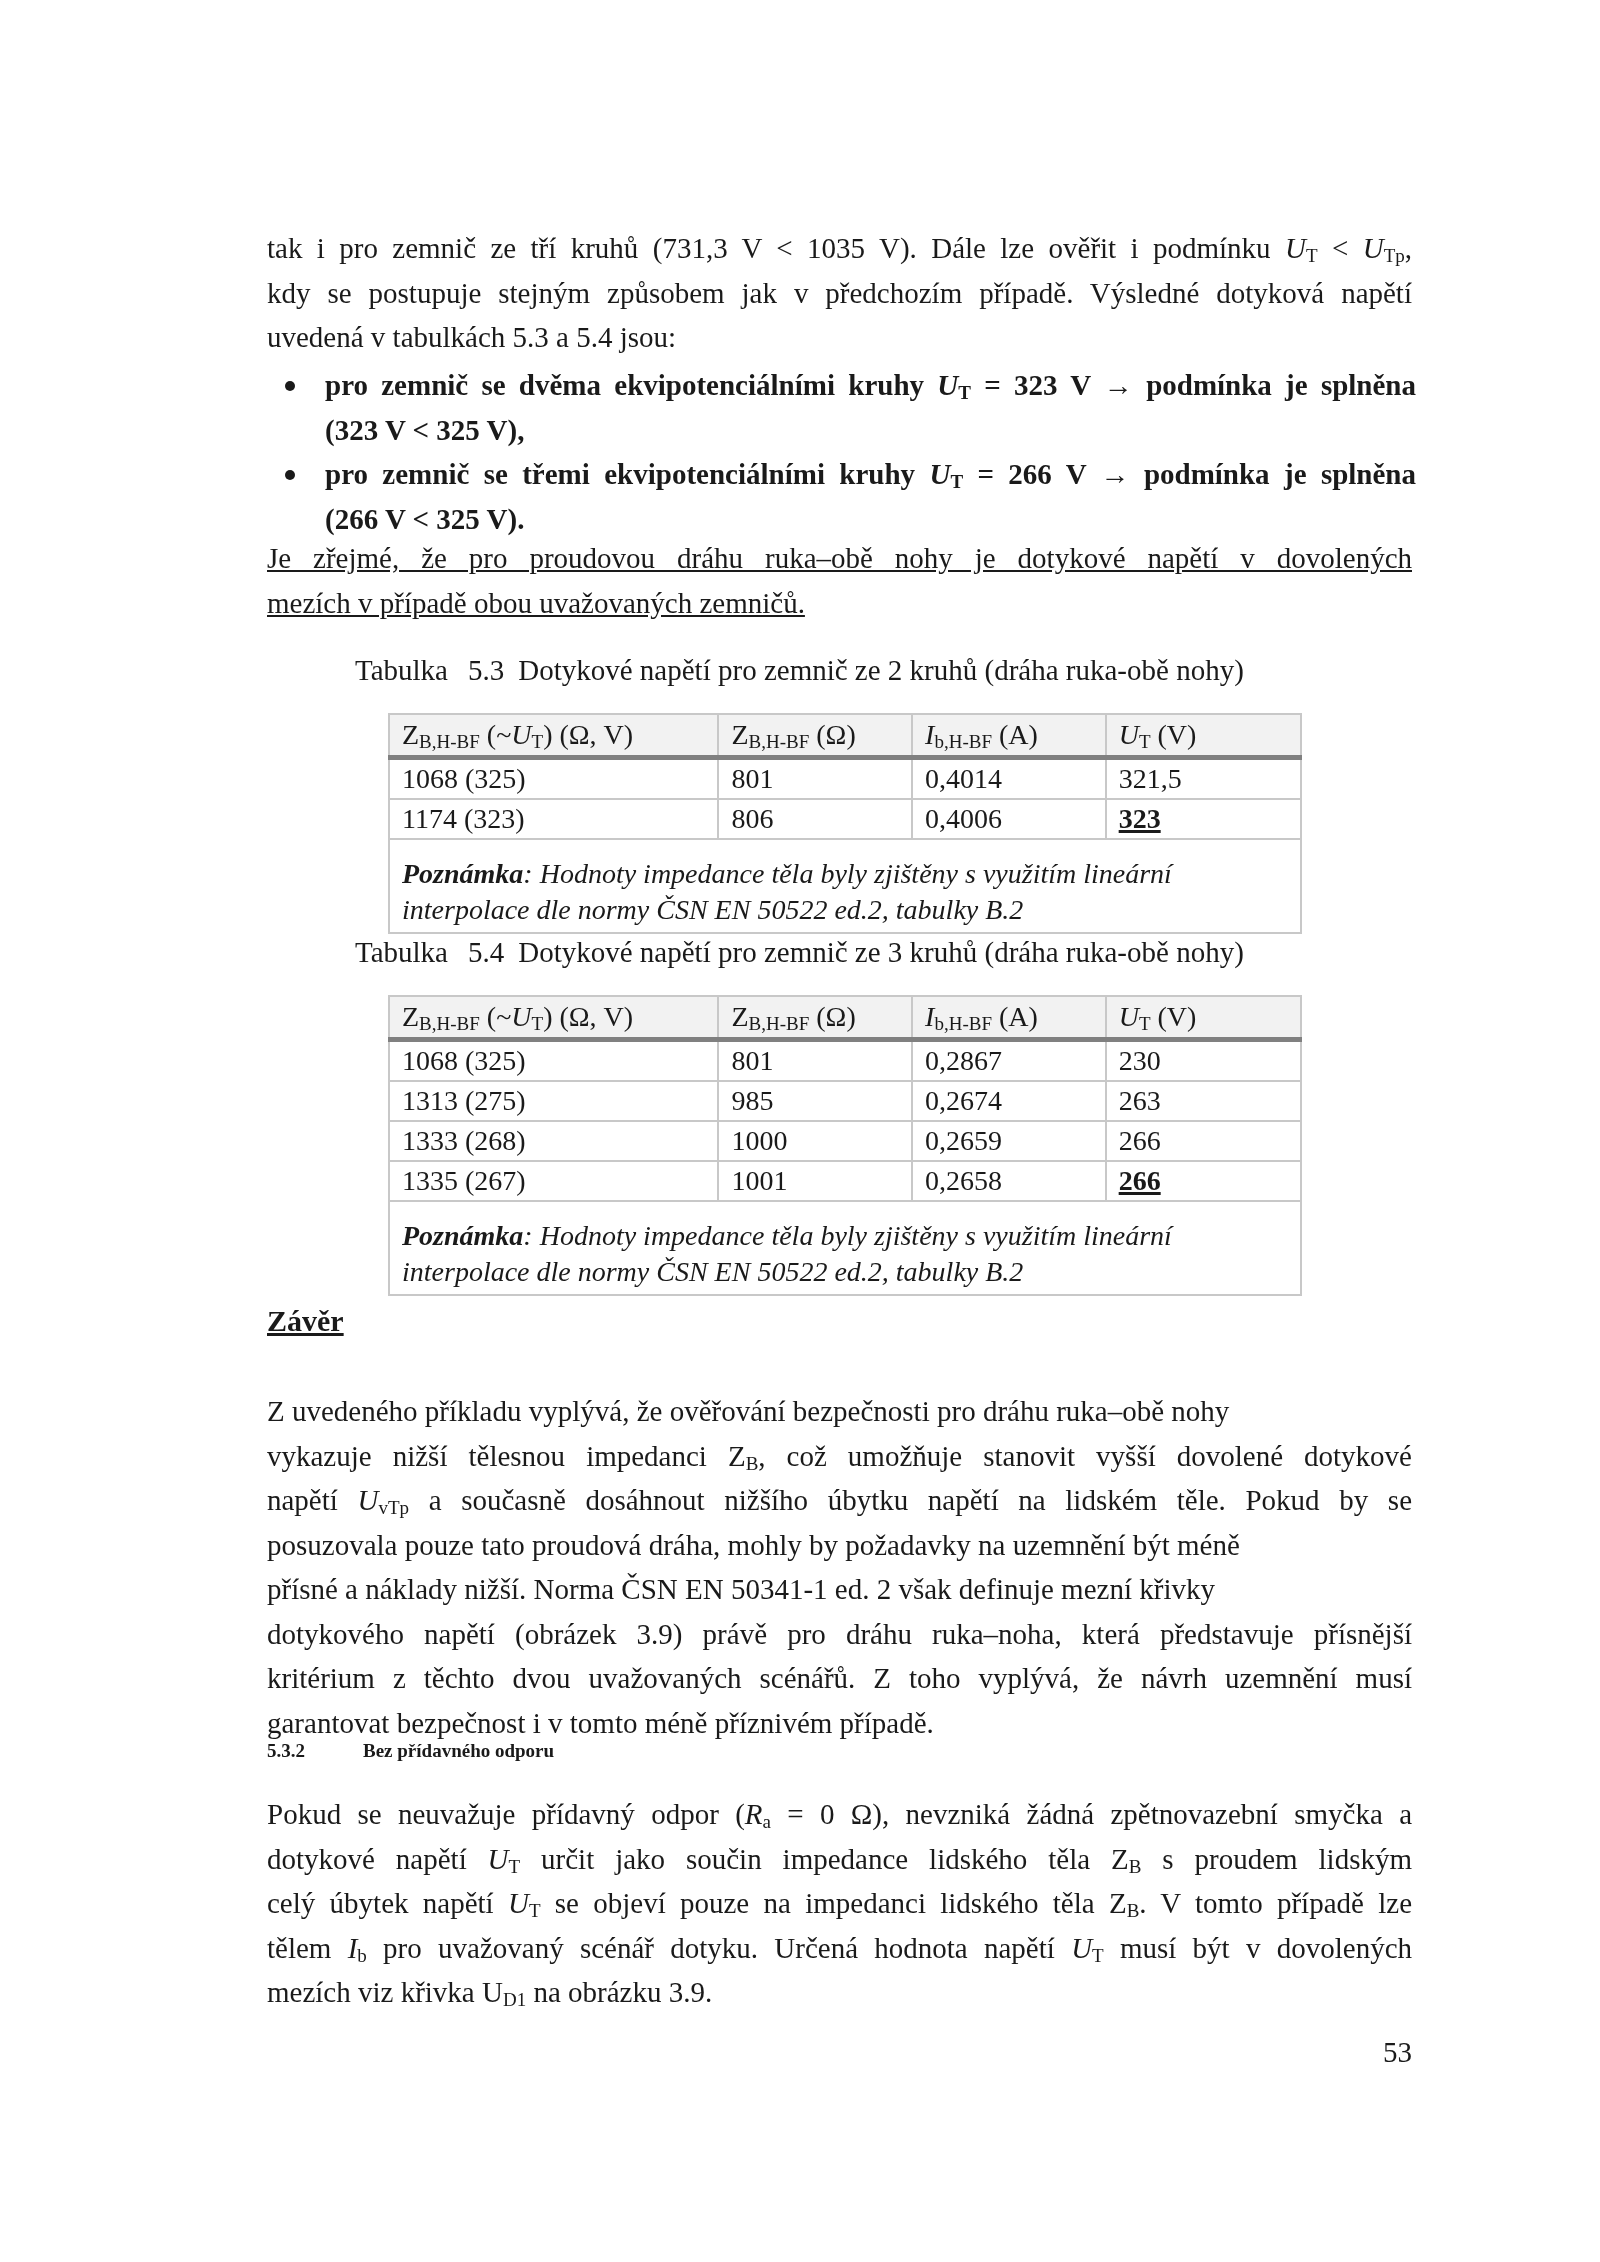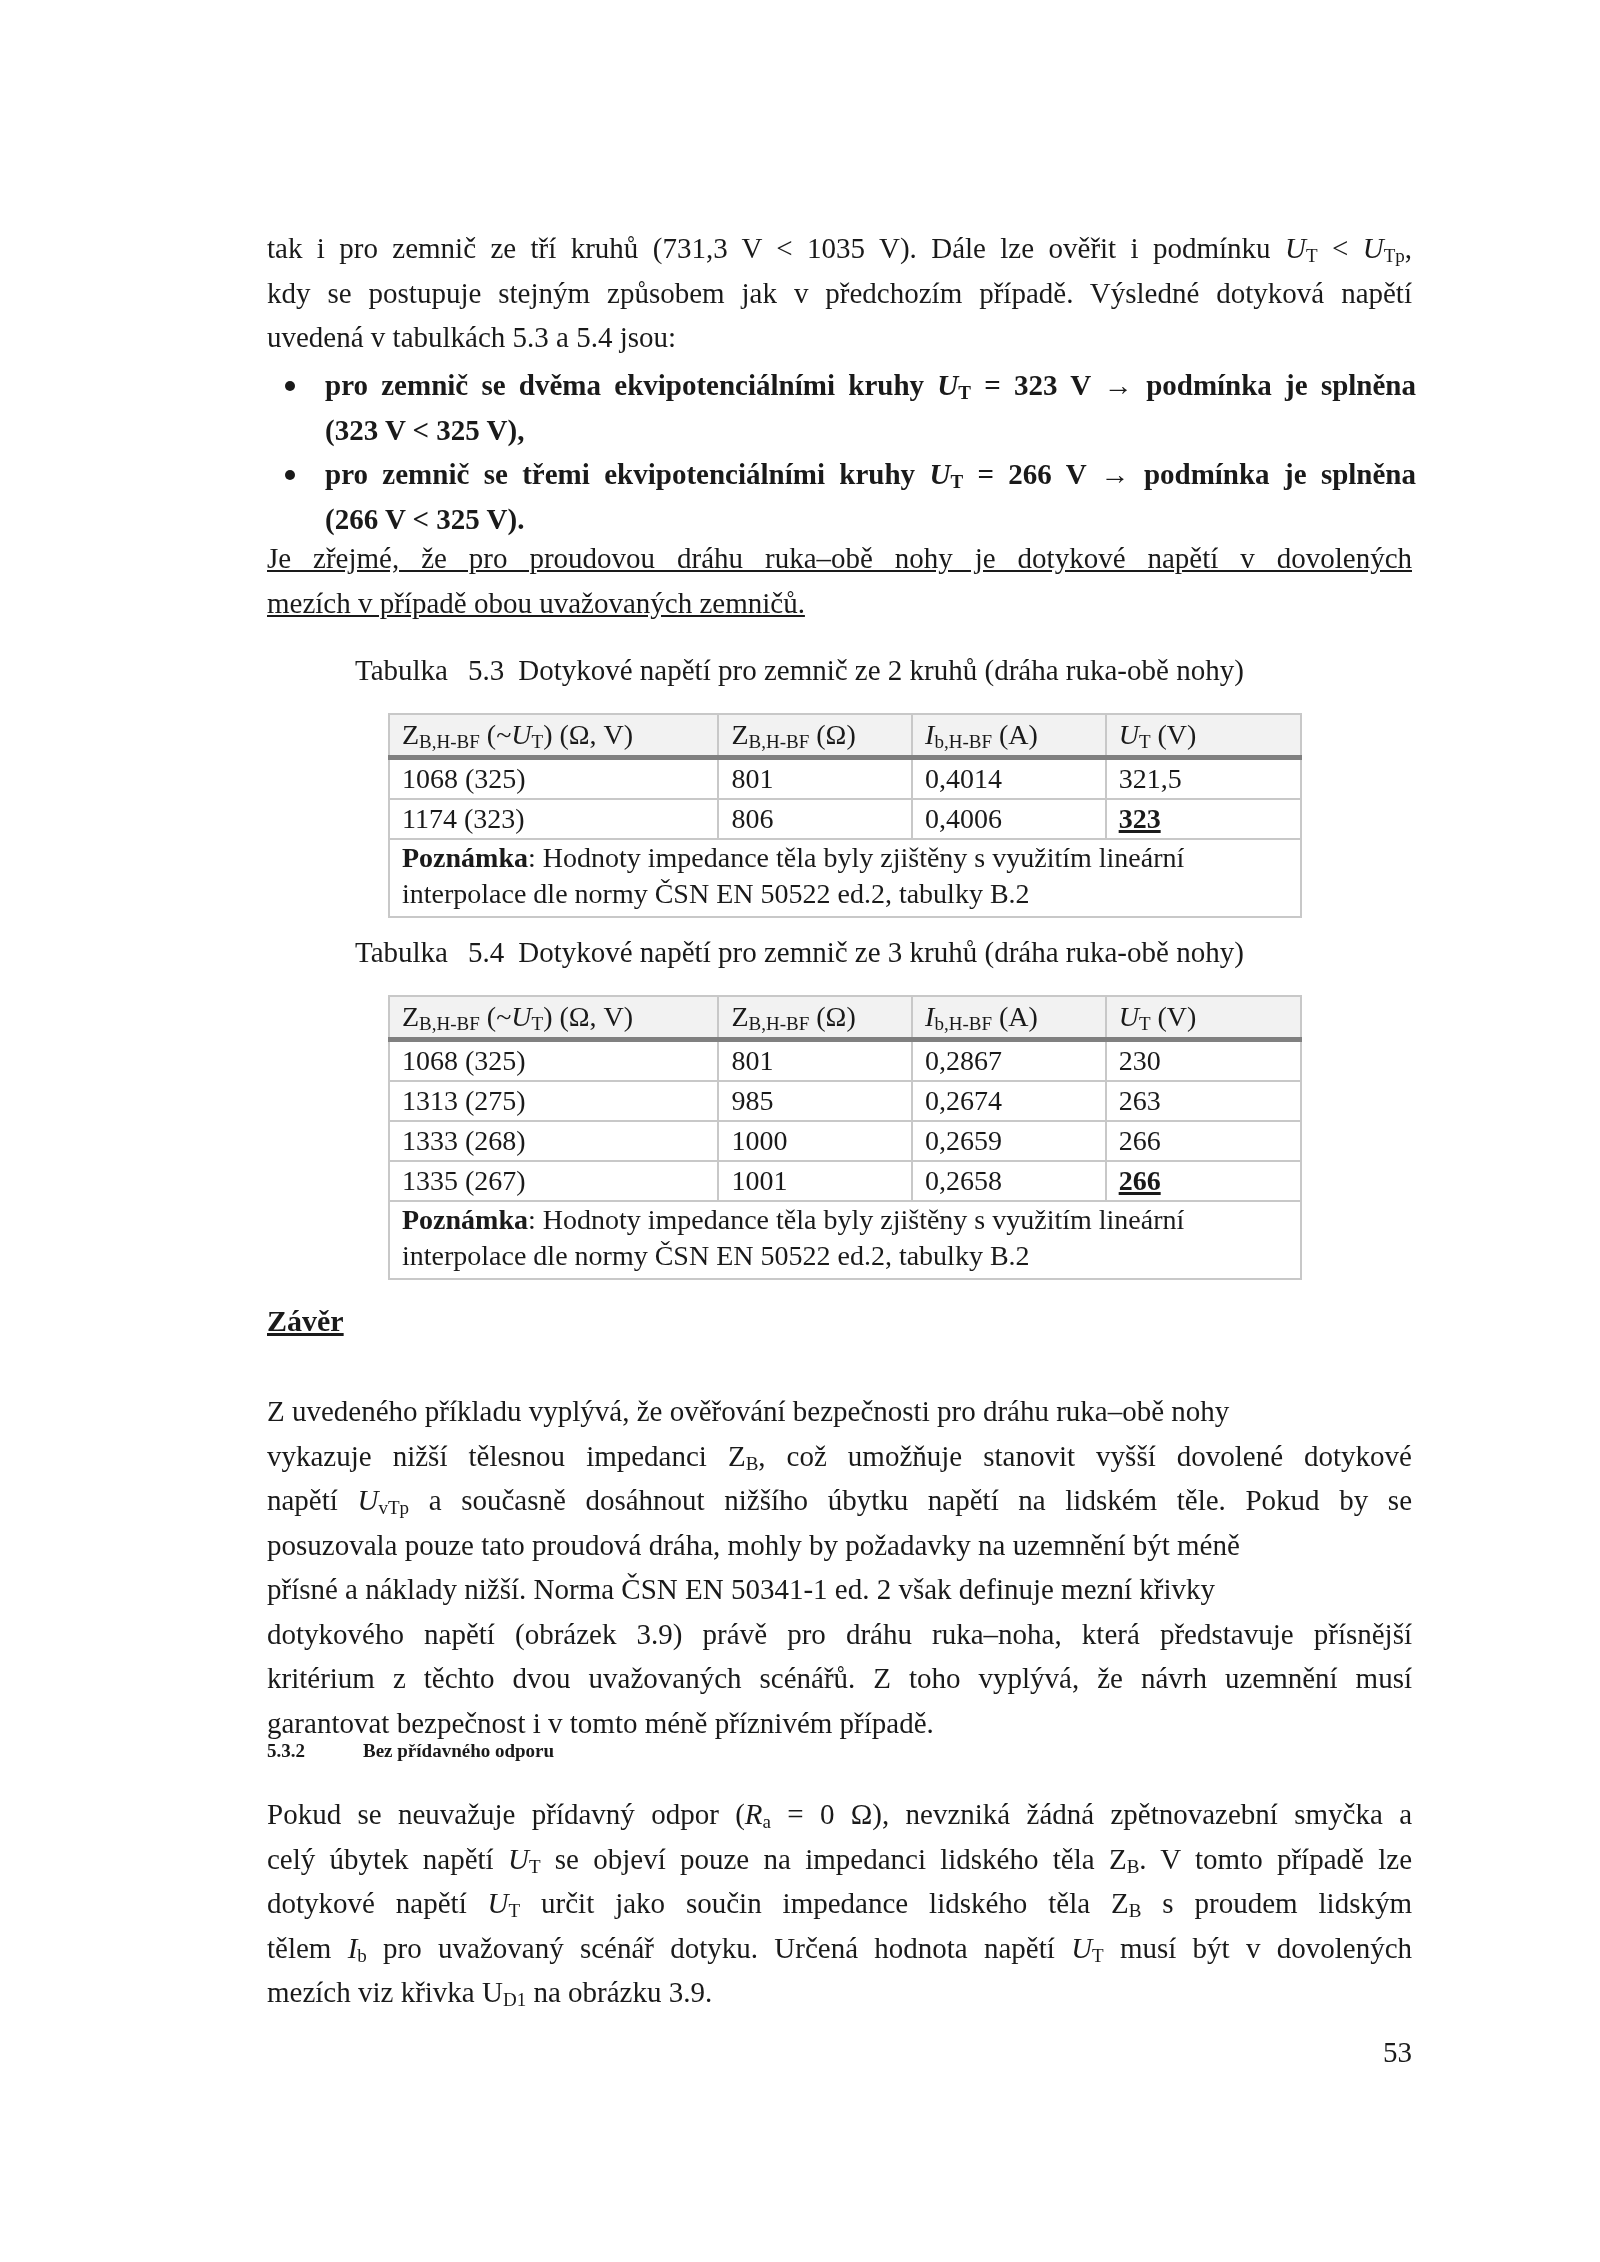--- a/index.html
+++ b/index.html
@@ -27,21 +27,21 @@
       font-size: 28px;
       margin-left: 8px;
     }
     table.dt td, table.dt th {
       border: 2px solid #c8c8c8; padding: 0 12px; text-align: left; font-weight: normal;
       height: 38px; line-height: 38px; white-space: nowrap;
     }
     table.dt thead th { background: #f2f2f2; height: 40px; border-bottom: 5px solid #808080; }
     table.dt col.c1 { width: 330px; } table.dt col.c2 { width: 194px; }
     table.dt col.c3 { width: 194px; } table.dt col.c4 { width: 196px; }
-    table.dt td.note { line-height: 36px; padding-top: 0; padding-bottom: 4px; white-space: normal; }
+    table.dt td.note { line-height: 36px; padding-top: 16px; padding-bottom: 4px; white-space: normal; font-style: italic; }
     table.dt td.note b { font-weight: bold; }
     .bu { font-weight: bold; text-decoration: underline; text-decoration-thickness: 3px; }
     .heading-u { font-size: 30px; font-weight: bold; text-decoration: underline; text-decoration-thickness: 3px; position: absolute; }
     .heading-s { font-size: 19px; font-weight: bold; position: absolute; white-space: nowrap; }
     .heading-s .hn { display: inline-block; width: 96px; }
     .pnum { position: absolute; font-size: 29px; right: 188px; top: 2036px; margin-left: 32px; }
     .abs { position: absolute; left: 0; width: 1145px; }
   </style>
 </head>
 <body>
@@ -179,21 +179,21 @@
     </p>
   </div>
 
   <div class="heading-s" style="top:1514px; left:0;">
     <span class="hn">5.3.2</span><span>Bez přídavného odporu</span>
   </div>
 
   <div class="abs" style="top:1566px;">
     <p class="p">
       <span class="just"><span>Pokud se neuvažuje přídavný odpor (</span><i class="v">R</i><sub>a</sub><span> = 0 Ω), nevzniká žádná zpětnovazební smyčka a</span></span>
+      <span class="just"><span>dotykové napětí </span><i class="v">U</i><sub>T</sub><span> určit jako součin impedance lidského těla Z</span><sub>B</sub><span> s proudem lidským</span></span>
       <span class="just"><span>celý úbytek napětí </span><i class="v">U</i><sub>T</sub><span> se objeví pouze na impedanci lidského těla Z</span><sub>B</sub><span>. V tomto případě lze</span></span>
-      <span class="just"><span>dotykové napětí </span><i class="v">U</i><sub>T</sub><span> určit jako součin impedance lidského těla Z</span><sub>B</sub><span> s proudem lidským</span></span>
       <span class="just"><span>tělem </span><i class="v">I</i><sub>b</sub><span> pro uvažovaný scénář dotyku. Určená hodnota napětí </span><i class="v">U</i><sub>T</sub><span> musí být v dovolených</span></span>
       <span class="line"><span>mezích viz křivka U</span><sub>D1</sub><span> na obrázku 3.9.</span></span>
     </p>
   </div>
 </div>
 
 <div class="pnum">53</div>
 
 </body></html>

